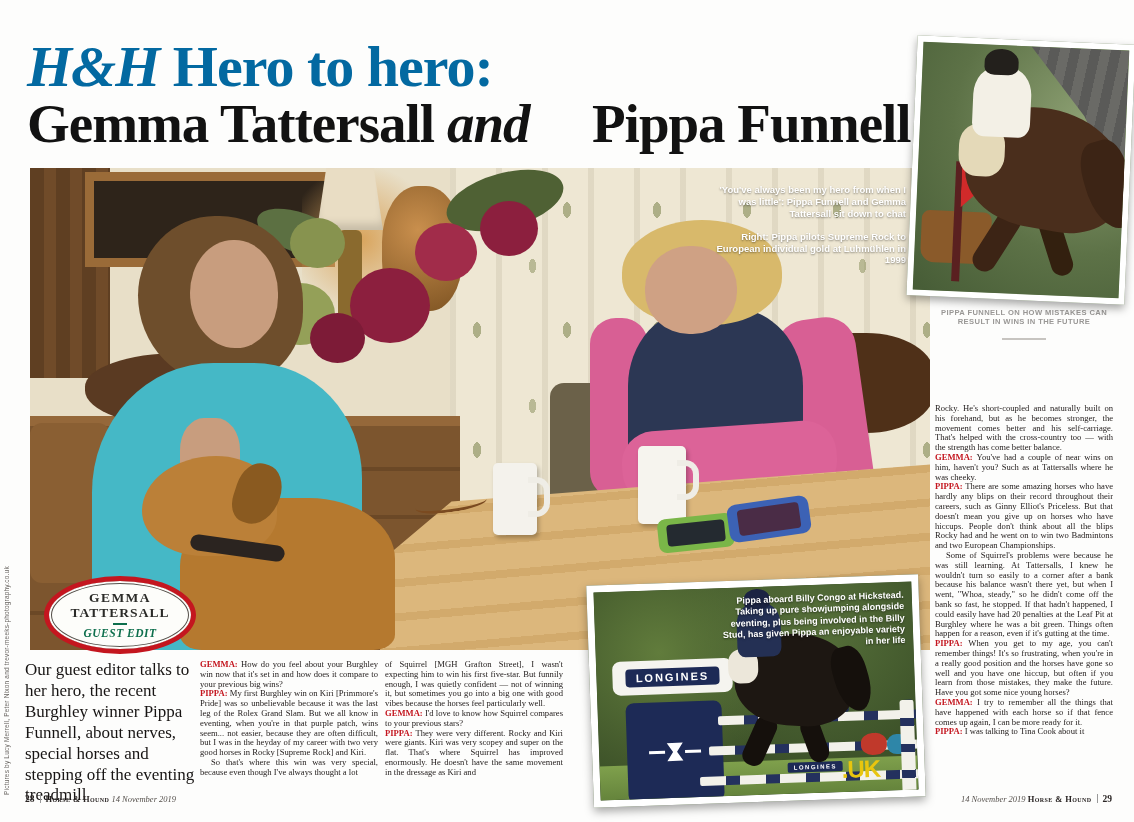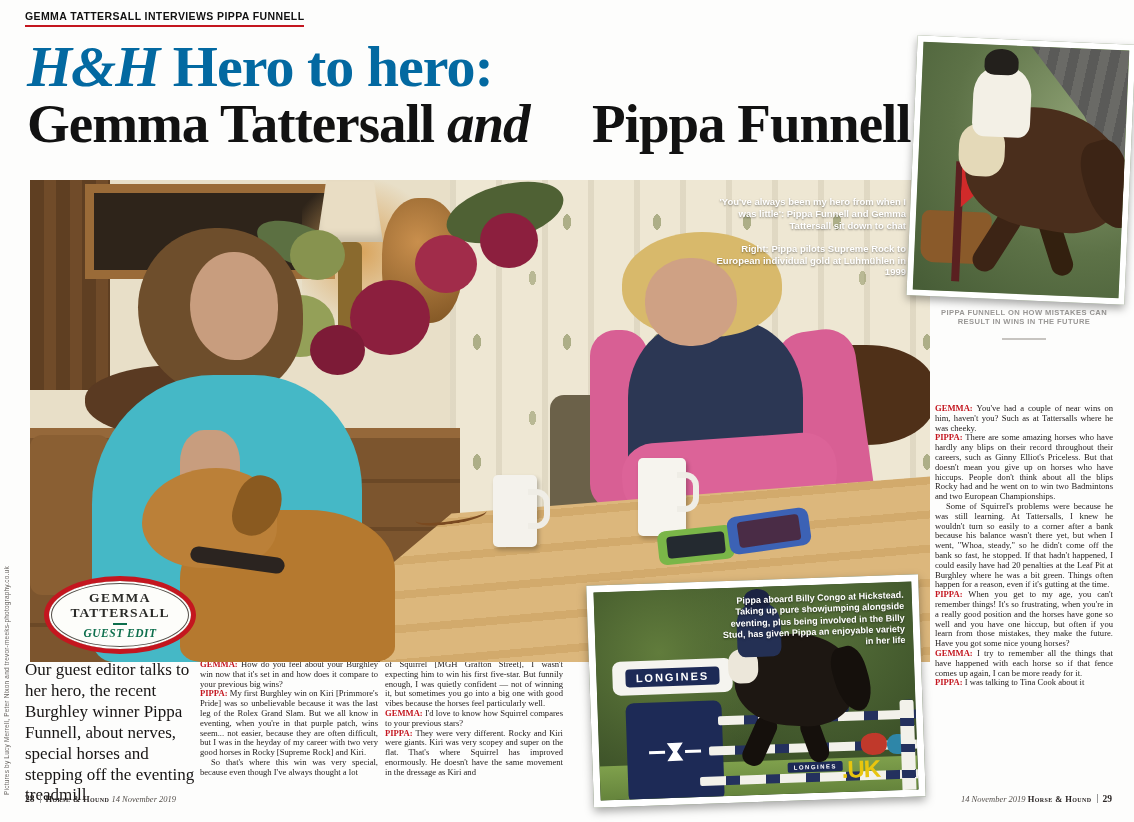--- a/index.html
+++ b/index.html
@@ -14,21 +14,21 @@
   .headline1{position:absolute;left:27px;top:38px;margin:0;font-weight:bold;color:#0369a1;
     font-size:58px;letter-spacing:-1px;line-height:1.0;}
   .headline1 .hh{font-style:italic;}
   .headline2{position:absolute;top:96px;font-weight:bold;color:#121212;font-size:55px;
     letter-spacing:-1px;line-height:1.0;}
   .headline2 em{}
   .hl-left{left:27px;}
   .hl-right{left:592px;}
 
   
-  .main-photo{position:absolute;left:30px;top:180px;width:900px;height:482px;overflow:hidden;
+  .main-photo{position:absolute;left:30px;top:168px;width:900px;height:482px;overflow:hidden;
     background:#e8dfc8;z-index:1;}
   .mp{position:absolute;}
   .wood-left{left:0;top:0;width:80px;height:210px;
     background:repeating-linear-gradient(90deg,#5f3f22 0 14px,#704b29 14px 26px);}
   .mirror{left:55px;top:4px;width:250px;height:95px;background:#2e241a;border:9px solid #9a6b38;}
   .curtains{left:420px;top:0;width:480px;height:482px;background-color:#ece4cd;
     background-image:radial-gradient(ellipse 7px 13px at 30% 35%,rgba(120,128,72,.55) 60%,transparent 61%),
       radial-gradient(ellipse 6px 12px at 75% 70%,rgba(120,128,72,.45) 60%,transparent 61%),
       repeating-linear-gradient(90deg,rgba(0,0,0,.05) 0 6px,rgba(255,255,255,.12) 6px 46px);
     background-size:90px 120px,110px 140px,auto;}
@@ -176,21 +176,20 @@
   .fdate{font-style:italic;color:#55504c;}
   .fbar{display:inline-block;width:1px;height:9px;background:#999;margin:0 5px;vertical-align:-1px;}
   .credit{position:absolute;left:3px;top:545px;height:250px;writing-mode:vertical-rl;
     transform:rotate(180deg);font-family:"Liberation Sans",sans-serif;font-size:6.5px;color:#6a6662;letter-spacing:.2px;}
 </style>
 </head>
 <body>
 
 <div class="page" data-name="magazine-spread">
 
-  <div class="strapline" data-name="strapline">GEMMA TATTERSALL INTERVIEWS PIPPA FUNNELL</div>
 
   <h1 class="headline1" data-name="headline-line1"><span class="hh" data-name="headline-hh">H&amp;H</span><span data-name="headline-line1-rest"> Hero to hero:</span></h1>
   <div class="headline2 hl-left" data-name="headline-gemma"><span data-name="headline-line2-left">Gemma Tattersall </span><em data-name="headline-and">and</em></div>
   <div class="headline2 hl-right" data-name="headline-pippa">Pippa Funnell</div>
 
   <div class="main-photo" data-name="main-photo">
     <div class="mp wood-left" data-name="wood-panel"></div>
     <div class="mp curtains" data-name="curtain-backdrop"></div>
     <div class="mp mirror" data-name="mirror"></div>
     <div class="mp lamp-glow" data-name="lamp-glow"></div>
@@ -271,20 +270,21 @@
       <p data-name="article-paragraph"><span class="speaker" data-name="speaker-label">GEMMA: </span>How do you feel about your Burghley win now that it's set in and how does it compare to your previous big wins?</p>
       <p data-name="article-paragraph"><span class="speaker" data-name="speaker-label">PIPPA: </span>My first Burghley win on Kiri [Primmore's Pride] was so unbelievable because it was the last leg of the Rolex Grand Slam. But we all know in eventing, when you're in that purple patch, wins seem... not easier, because they are often difficult, but I was in the heyday of my career with two very good horses in Rocky [Supreme Rock] and Kiri.</p>
       <p data-name="article-paragraph" class="indent">So that's where this win was very special, because even though I've always thought a lot</p>
     </div>
   <div class="col col2" data-name="article-column-2">
       <p data-name="article-paragraph">of Squirrel [MGH Grafton Street], I wasn't expecting him to win his first five-star. But funnily enough, I was quietly confident — not of winning it, but sometimes you go into a big one with good vibes because the horses feel particularly well.</p>
       <p data-name="article-paragraph"><span class="speaker" data-name="speaker-label">GEMMA: </span>I'd love to know how Squirrel compares to your previous stars?</p>
       <p data-name="article-paragraph"><span class="speaker" data-name="speaker-label">PIPPA: </span>They were very different. Rocky and Kiri were giants. Kiri was very scopey and super on the flat. That's where Squirrel has improved enormously. He doesn't have the same movement in the dressage as Kiri and</p>
     </div>
   <div class="col col3" data-name="article-column-3">
+      <p data-name="article-paragraph">Rocky. He's short-coupled and naturally built on his forehand, but as he becomes stronger, the movement comes better and his self-carriage. That's helped with the cross-country too — with the strength has come better balance.</p>
       <p data-name="article-paragraph"><span class="speaker" data-name="speaker-label">GEMMA: </span>You've had a couple of near wins on him, haven't you? Such as at Tattersalls where he was cheeky.</p>
       <p data-name="article-paragraph"><span class="speaker" data-name="speaker-label">PIPPA: </span>There are some amazing horses who have hardly any blips on their record throughout their careers, such as Ginny Elliot's Priceless. But that doesn't mean you give up on horses who have hiccups. People don't think about all the blips Rocky had and he went on to win two Badmintons and two European Championships.</p>
       <p data-name="article-paragraph" class="indent">Some of Squirrel's problems were because he was still learning. At Tattersalls, I knew he wouldn't turn so easily to a corner after a bank because his balance wasn't there yet, but when I went, "Whoa, steady," so he didn't come off the bank so fast, he stopped. If that hadn't happened, I could easily have had 20 penalties at the Leaf Pit at Burghley where he was a bit green. Things often happen for a reason, even if it's gutting at the time.</p>
       <p data-name="article-paragraph"><span class="speaker" data-name="speaker-label">PIPPA: </span>When you get to my age, you can't remember things! It's so frustrating, when you're in a really good position and the horses have gone so well and you have one hiccup, but often if you learn from those mistakes, they make the future. Have you got some nice young horses?</p>
       <p data-name="article-paragraph"><span class="speaker" data-name="speaker-label">GEMMA: </span>I try to remember all the things that have happened with each horse so if that fence comes up again, I can be more ready for it.</p>
       <p data-name="article-paragraph"><span class="speaker" data-name="speaker-label">PIPPA: </span>I was talking to Tina Cook about it</p>
     </div>
 
   <div class="photo-by" data-name="billy-congo-photo">
     <div class="by-bg" data-name="foliage-background"></div>

